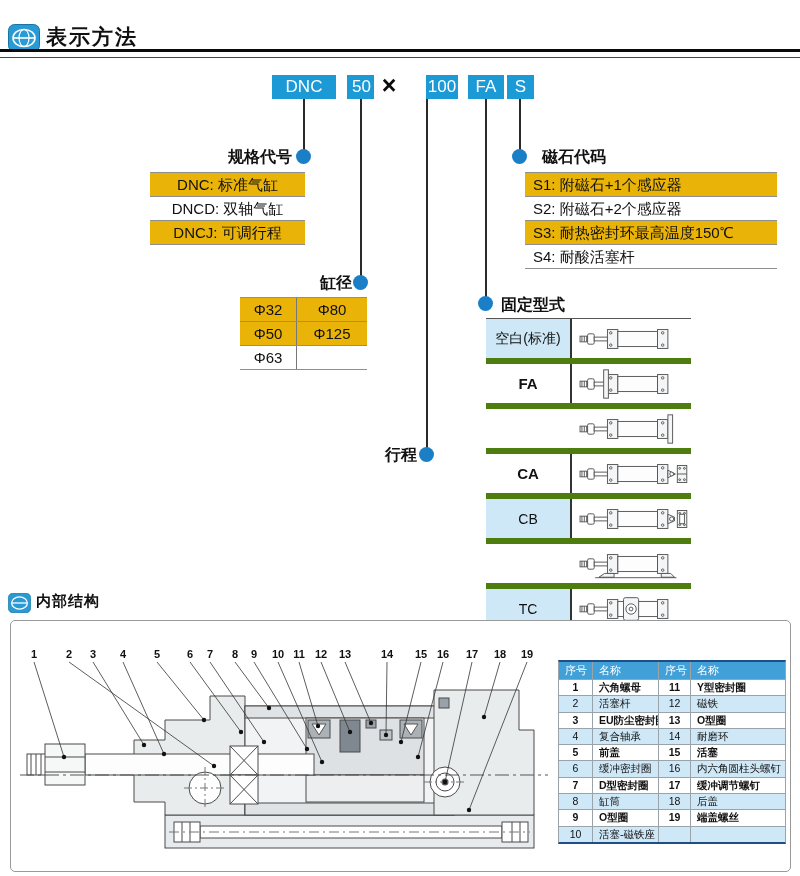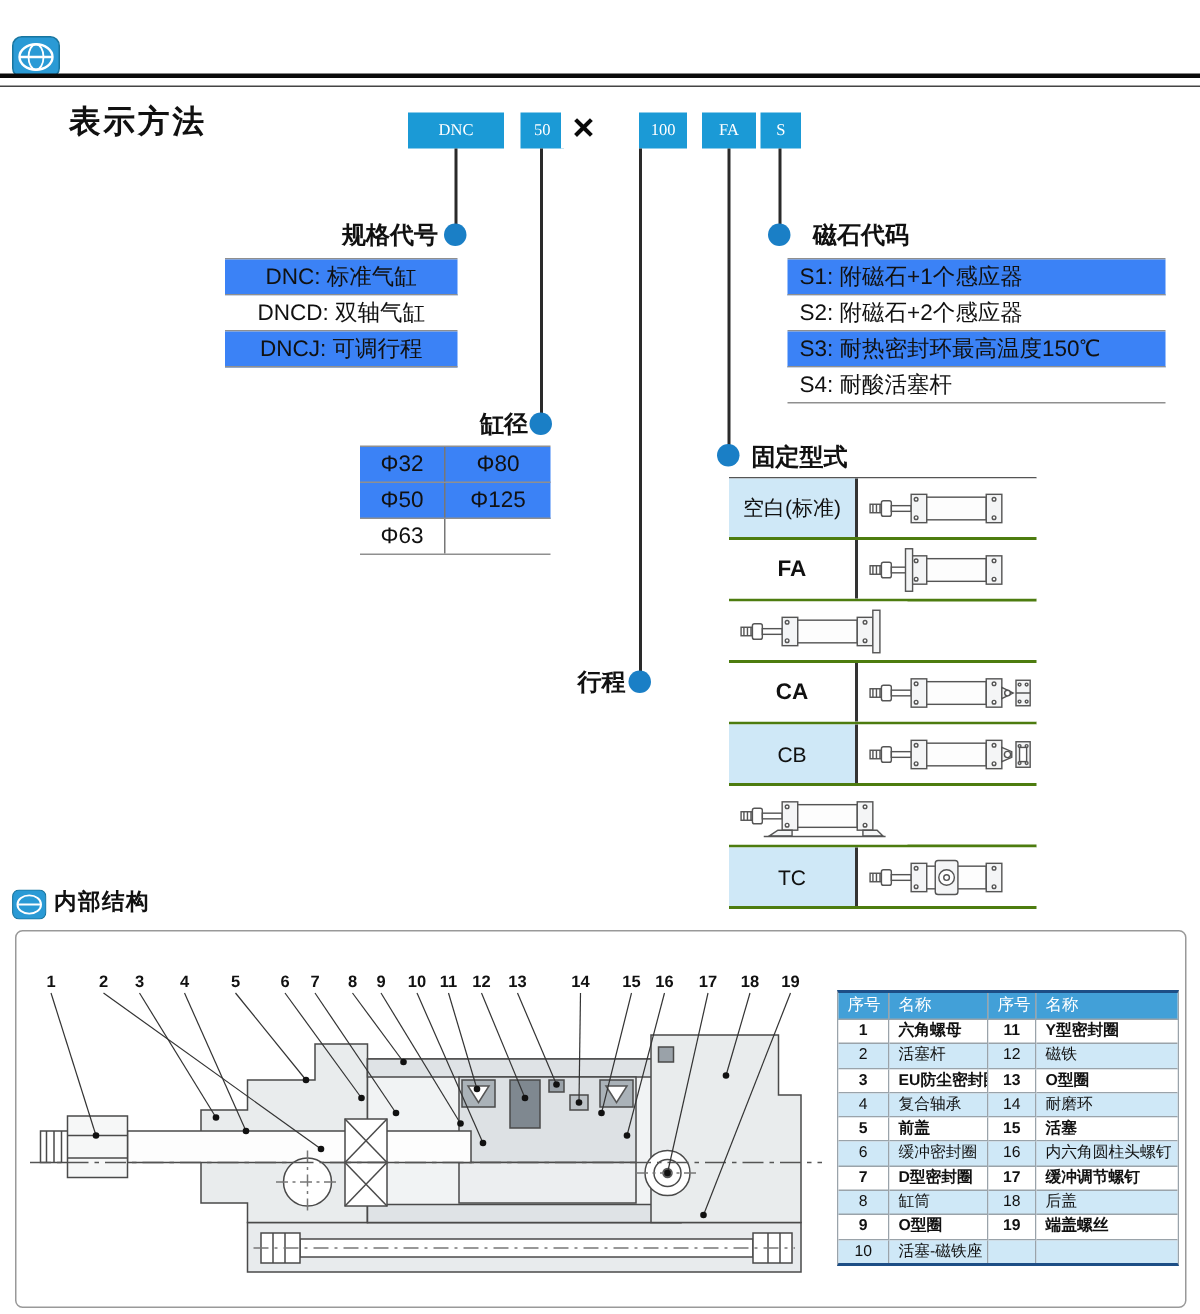--- a/index.html
+++ b/index.html
@@ -3,50 +3,50 @@
 <meta charset="utf-8">
 <style>
   html,body{margin:0;padding:0;}
   body{
     width:800px;height:876px;background:#fff;position:relative;overflow:hidden;
     font-family:"Liberation Sans",sans-serif;color:#111;
     -webkit-font-smoothing:antialiased;
   }
   .abs{position:absolute;}
   
-  .page-title{position:absolute;left:46px;top:23px;font-size:21px;font-weight:bold;letter-spacing:2px;margin-top:44px;}
+  .page-title{position:absolute;left:46px;top:23px;font-size:21px;font-weight:bold;letter-spacing:2px;}
   .header-rule{position:absolute;left:0;top:49px;width:800px;height:5px;
     border-top:3px solid #0a0a0a;border-bottom:1px solid #444;}
   .sec2-title{position:absolute;left:36px;top:592px;font-size:15px;font-weight:bold;letter-spacing:1px;}
   
   .codebox{position:absolute;top:75px;height:24px;background:#1b9ad6;color:#fff;
     display:flex;align-items:center;justify-content:center;
-    font-family:Liberation Serif, serif;font-size:11px;}
+    font-family:Liberation Sans, sans-serif;font-size:17px;}
   .times{position:absolute;top:71px;width:30px;height:28px;display:flex;align-items:center;justify-content:center;
     font-size:25px;font-weight:bold;color:#0a0a0a;background:#fff;}
   
   .vline{position:absolute;width:1.5px;background:#2a2a2a;}
   .bullet{position:absolute;width:15px;height:15px;border-radius:50%;background:#1a7fc6;}
   .lbl{position:absolute;font-weight:bold;font-size:16px;white-space:nowrap;}
   .lbl.r{text-align:right;}
   
   .stript{position:absolute;border-top:1px solid #8f8f8f;}
   .srow{height:23px;line-height:23px;font-size:15px;border-bottom:1px solid #8f8f8f;background:#fff;}
-  .srow.blue{background:#3b82f6;}
+  .srow.blue{background:#eab308;}
   .srow.bold{font-weight:normal;}
   .center{text-align:center;}
   .padl{padding-left:8px;}
   
   .borerow{display:flex;align-items:flex-end;}
   .borecell{height:23px;line-height:23px;font-size:15px;text-align:center;}
   .borecell.c1{width:56px;}
   .borecell.c2{width:70px;border-left:1.5px solid #777;}
   
   .mountt{position:absolute;left:486px;top:318px;width:205px;border-top:1.5px solid #555;}
-  .mrow{display:flex;height:39px;border-bottom:2px solid #4d7c0f;align-items:stretch;}
+  .mrow{display:flex;height:39px;border-bottom:6px solid #4d7c0f;align-items:stretch;justify-content:flex-end;}
   .mlabel{width:84px;display:flex;align-items:center;justify-content:center;
     font-size:14px;border-right:2px solid #333;background:#fff;}
   .mlabel.blue{background:#cfe8f7;}
   .mlabel.bold{font-weight:bold;font-size:15px;}
   .mdiag{width:119px;display:flex;align-items:center;justify-content:center;background:#fff;}
   
   .structbox{position:absolute;left:10px;top:620px;width:779px;height:250px;
     border:1px solid #999;border-radius:5px;background:#fff;}
   
   .partsgrid{position:absolute;left:558px;top:660px;width:226px;

